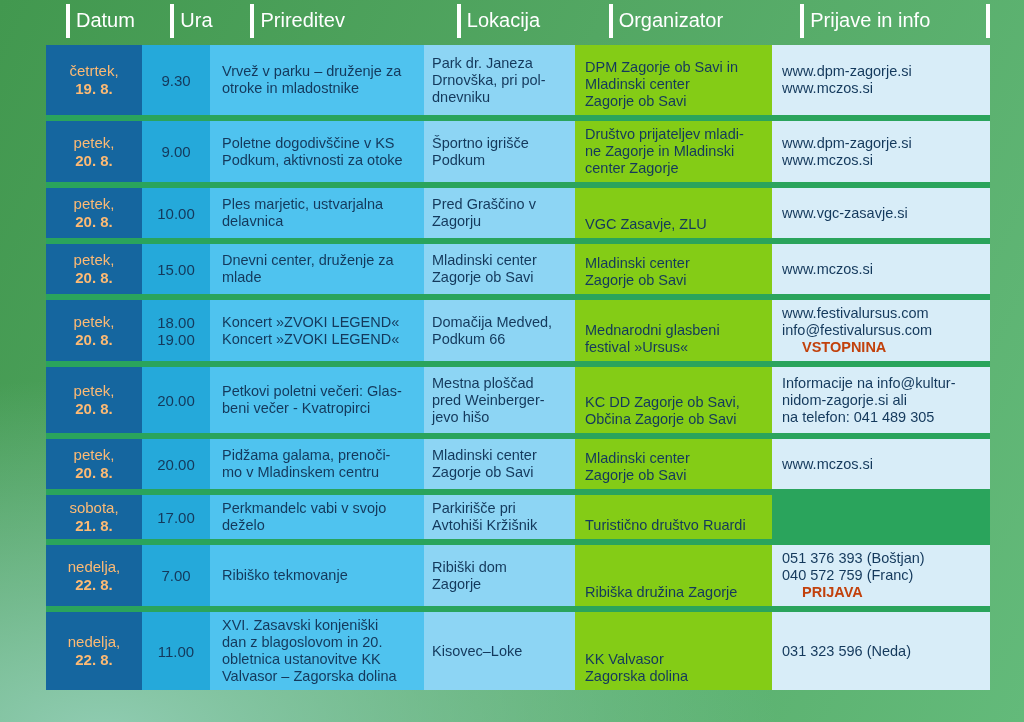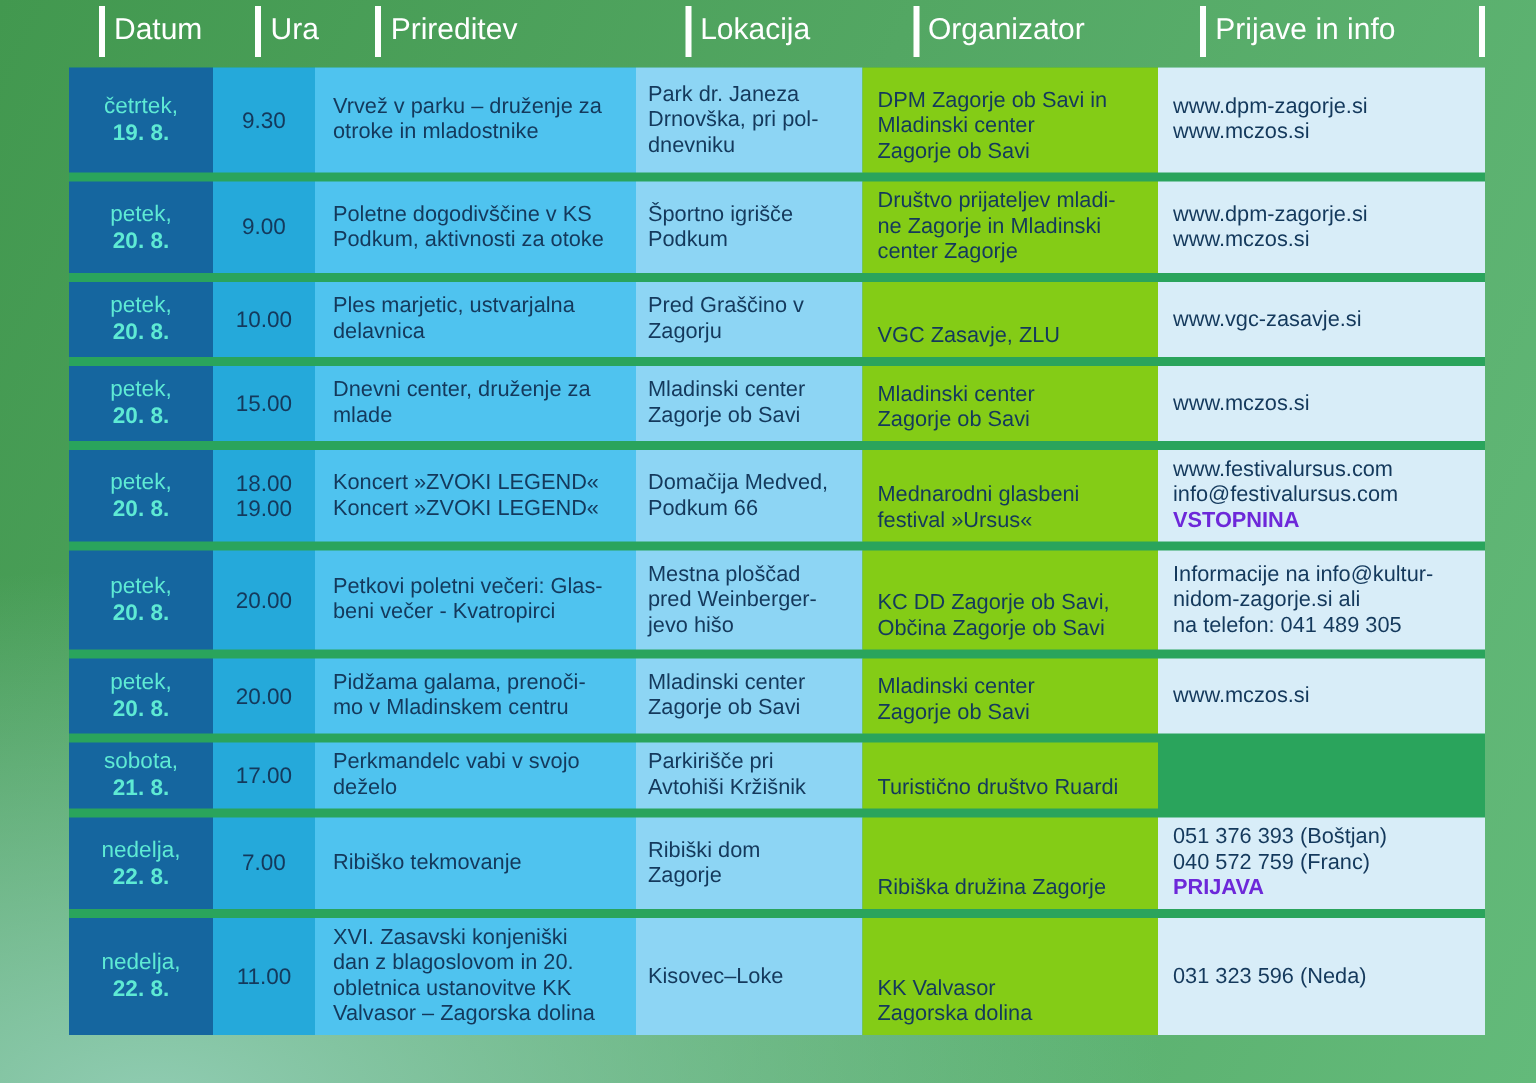--- a/index.html
+++ b/index.html
@@ -28,30 +28,30 @@
   .tbody > .row:nth-child(3){min-height:50px}
   .tbody > .row:nth-child(4){min-height:50px}
   .tbody > .row:nth-child(5){min-height:54px}
   .tbody > .row:nth-child(6){min-height:66px}
   .tbody > .row:nth-child(7){min-height:50px}
   .tbody > .row:nth-child(8){min-height:44px}
   .tbody > .row:nth-child(9){min-height:56px}
   .tbody > .row:nth-child(10){min-height:76px}
 
   .cell{box-sizing:border-box;display:flex;flex-direction:column;justify-content:center;}
-  .c-date{background:#15669f;color:#5eead4;text-align:center;font-size:15px;line-height:18px;}
+  .c-date{background:#15669f;color:#fdba74;text-align:center;font-size:15px;line-height:18px;}
   .c-date .d2{font-weight:bold;}
   .c-time{background:#25a9da;text-align:center;}
   .c-event{background:#4fc3ef;padding:5px 8px 5px 12px;}
   .c-loc{background:#8dd5f4;padding:5px 6px 5px 8px;}
   .c-org{background:#84cc16;padding:5px 6px 5px 10px;justify-content:flex-end;}
   .c-info{background:#d8edf8;padding:5px 6px 5px 10px;}
   .txt{color:#14395c;font-size:14.5px;line-height:17px;white-space:pre-line;}
   .c-time .txt{font-size:15px;}
-  .special{color:#6d28d9;font-weight:bold;font-size:14.5px;line-height:17px;}
+  .special{color:#c2410c;font-weight:bold;font-size:14.5px;line-height:17px;margin-left:20px;}
 </style>
 </head>
 <body>
 
 <div class="tbl">
 
   <div class="thead">
     <div class="th w1"><span>Datum</span></div>
     <div class="th w2"><span>Ura</span></div>
     <div class="th w3"><span>Prireditev</span></div>

